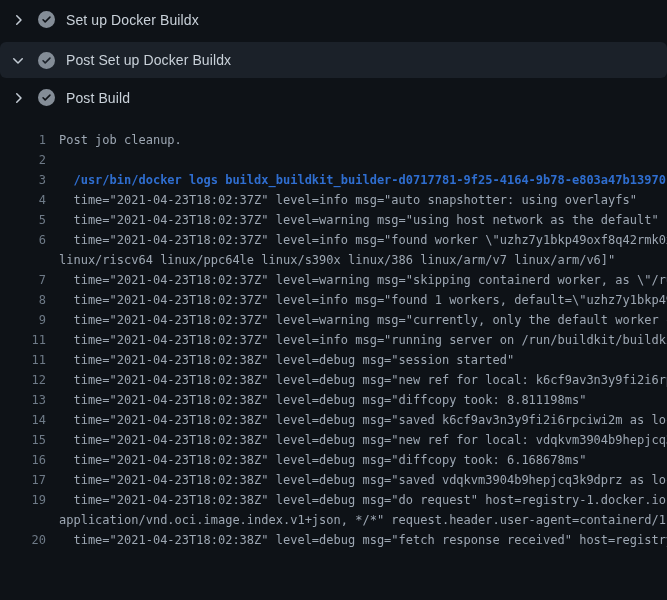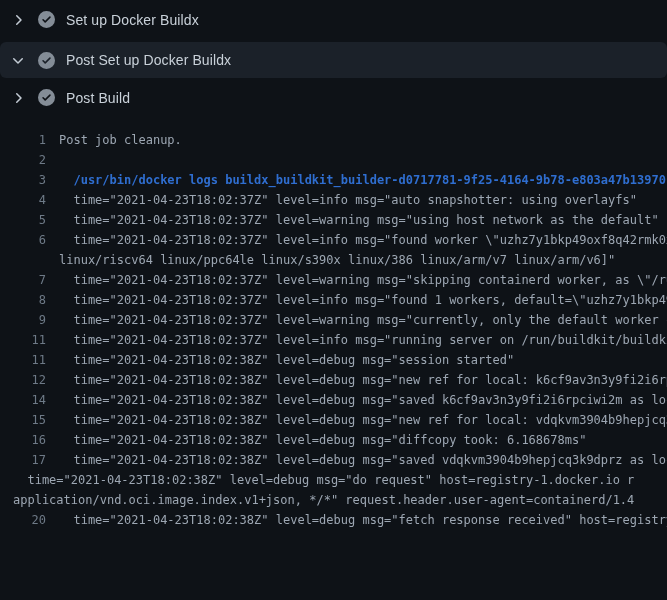--- a/index.html
+++ b/index.html
@@ -183,20 +183,24 @@
   <div class="line">
     <span class="lnum">11</span>
     <span class="ltext">  time="2021-04-23T18:02:38Z" level=debug msg="session started"</span>
   </div>
 
   <div class="line">
     <span class="lnum">12</span>
     <span class="ltext">  time="2021-04-23T18:02:38Z" level=debug msg="new ref for local: k6cf9av3n3y9fi2i6rpc</span>
   </div>
 
+  <div class="line">
+    <span class="lnum">13</span>
+    <span class="ltext">  time="2021-04-23T18:02:38Z" level=debug msg="diffcopy took: 8.811198ms"</span>
+  </div>
 
   <div class="line">
     <span class="lnum">14</span>
     <span class="ltext">  time="2021-04-23T18:02:38Z" level=debug msg="saved k6cf9av3n3y9fi2i6rpciwi2m as loca</span>
   </div>
 
   <div class="line">
     <span class="lnum">15</span>
     <span class="ltext">  time="2021-04-23T18:02:38Z" level=debug msg="new ref for local: vdqkvm3904b9hepjcq3k</span>
   </div>
@@ -206,20 +210,21 @@
     <span class="ltext">  time="2021-04-23T18:02:38Z" level=debug msg="diffcopy took: 6.168678ms"</span>
   </div>
 
   <div class="line">
     <span class="lnum">17</span>
     <span class="ltext">  time="2021-04-23T18:02:38Z" level=debug msg="saved vdqkvm3904b9hepjcq3k9dprz as loca</span>
   </div>
 
 
   <div class="line">
+    <span class="lnum">19</span>
     <span class="ltext">  time="2021-04-23T18:02:38Z" level=debug msg="do request" host=registry-1.docker.io r
 application/vnd.oci.image.index.v1+json, */*" request.header.user-agent=containerd/1.4</span>
   </div>
 
   <div class="line">
     <span class="lnum">20</span>
     <span class="ltext">  time="2021-04-23T18:02:38Z" level=debug msg="fetch response received" host=registry-</span>
   </div>
 </div>
 

